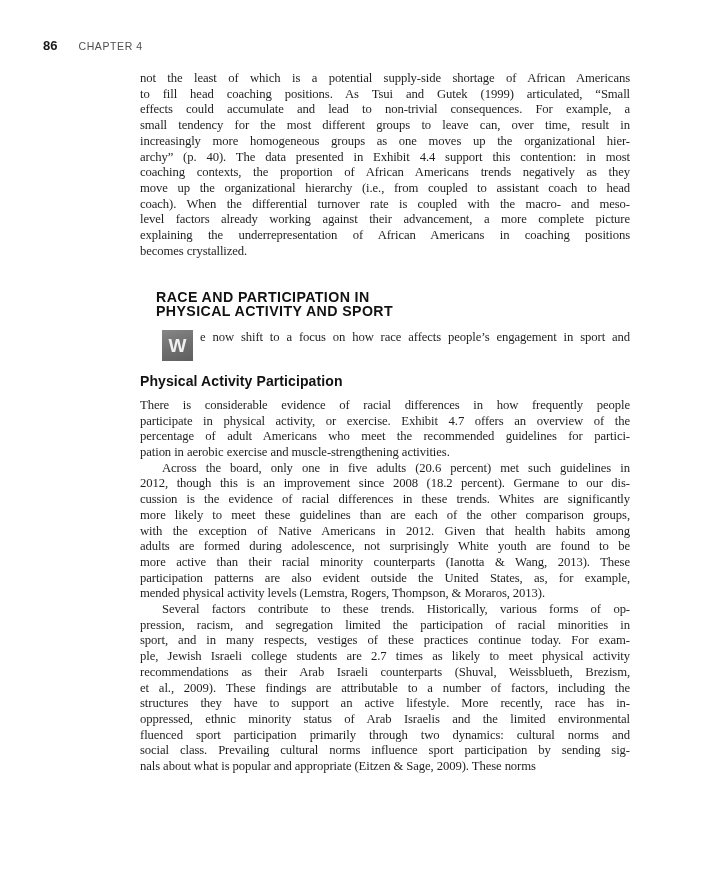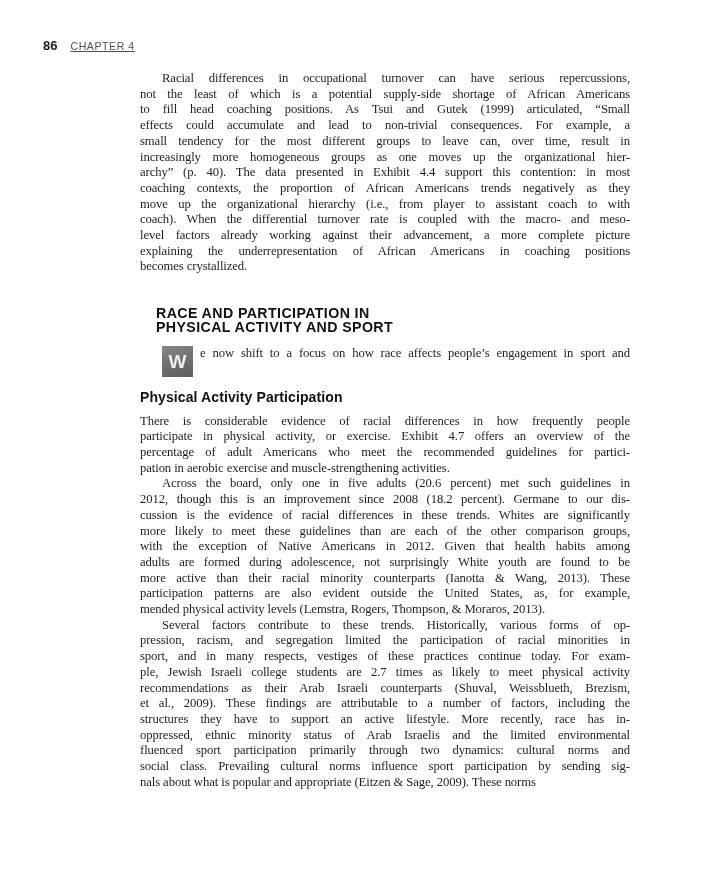--- a/index.html
+++ b/index.html
@@ -6,25 +6,25 @@
   body {
     width: 716px; height: 896px;
     background: #ffffff;
     overflow: hidden;
     position: relative;
     font-family: "Liberation Serif", "DejaVu Serif", serif;
     color: #1f1f1f;
   }
   .pagehead {
     position: absolute; left: 43px; top: 38px;
-    display: flex; align-items: baseline; gap: 13px;
+    display: flex; align-items: baseline; gap: 21px;
     font-family: "Liberation Sans", "DejaVu Sans", sans-serif;
   }
   .pagenum { font-weight: bold; font-size: 13px; color: #1a1a1a; }
-  .chapter { font-size: 10.5px; letter-spacing: 0.6px; color: #4f4f4f; text-decoration: underline; }
+  .chapter { font-size: 10.5px; letter-spacing: 0.6px; color: #4f4f4f; }
 
   .column { position: absolute; left: 140px; top: 64px; width: 490px; }
 
   .para { font-size: 12.7px; line-height: 15.7px; letter-spacing: -0.1px; }
   .tline { text-align: justify; text-align-last: justify; }
   .tline-end { text-align-last: left; }
   .tline-indent { text-indent: 22px; }
 
   .p1 { margin-top: 7px; }
 
@@ -61,29 +61,28 @@
 <body>
 
 <div class="pagehead">
   <span class="pagenum">86</span>
   <span class="chapter">CHAPTER 4</span>
 </div>
 
 <div class="column">
 
   <div class="para p1 para-lines">
-      <div class="tline tline-indent">Racial differences in occupational turnover can have serious repercussions,</div>
       <div class="tline">not the least of which is a potential supply-side shortage of African Americans</div>
       <div class="tline">to fill head coaching positions. As Tsui and Gutek (1999) articulated, “Small</div>
       <div class="tline">effects could accumulate and lead to non-trivial consequences. For example, a</div>
       <div class="tline">small tendency for the most different groups to leave can, over time, result in</div>
       <div class="tline">increasingly more homogeneous groups as one moves up the organizational hier-</div>
       <div class="tline">archy” (p. 40). The data presented in Exhibit 4.4 support this contention: in most</div>
       <div class="tline">coaching contexts, the proportion of African Americans trends negatively as they</div>
-      <div class="tline">move up the organizational hierarchy (i.e., from player to assistant coach to with</div>
+      <div class="tline">move up the organizational hierarchy (i.e., from coupled to assistant coach to head</div>
       <div class="tline">coach). When the differential turnover rate is coupled with the macro- and meso-</div>
       <div class="tline">level factors already working against their advancement, a more complete picture</div>
       <div class="tline">explaining the underrepresentation of African Americans in coaching positions</div>
       <div class="tline tline-end">becomes crystallized.</div>
     </div>
 
   <h2 class="secheading">
       <div class="tline">RACE AND PARTICIPATION IN</div>
       <div class="tline tline-end">PHYSICAL ACTIVITY AND SPORT</div>
     </h2>

